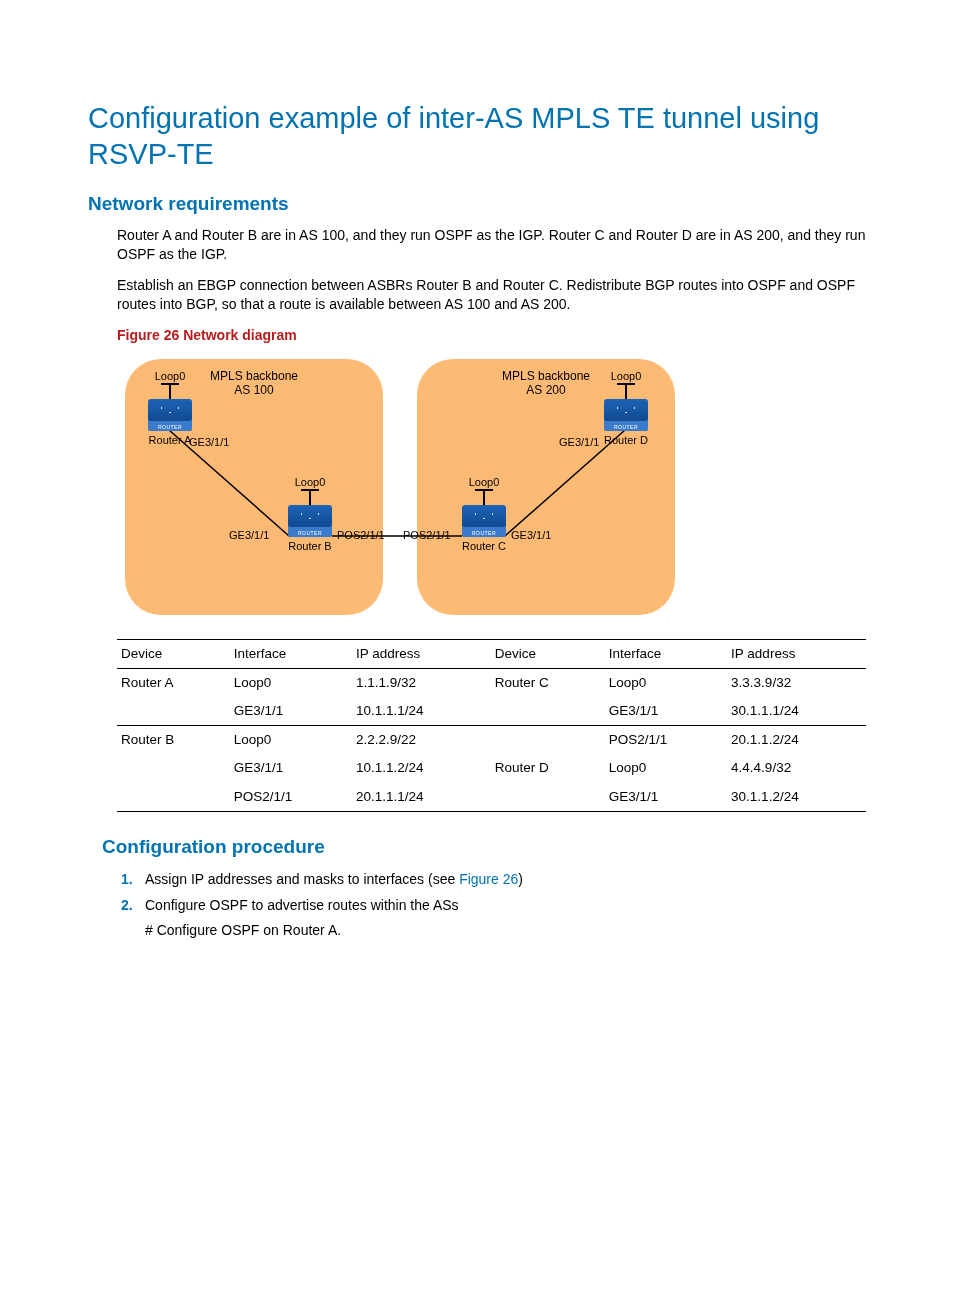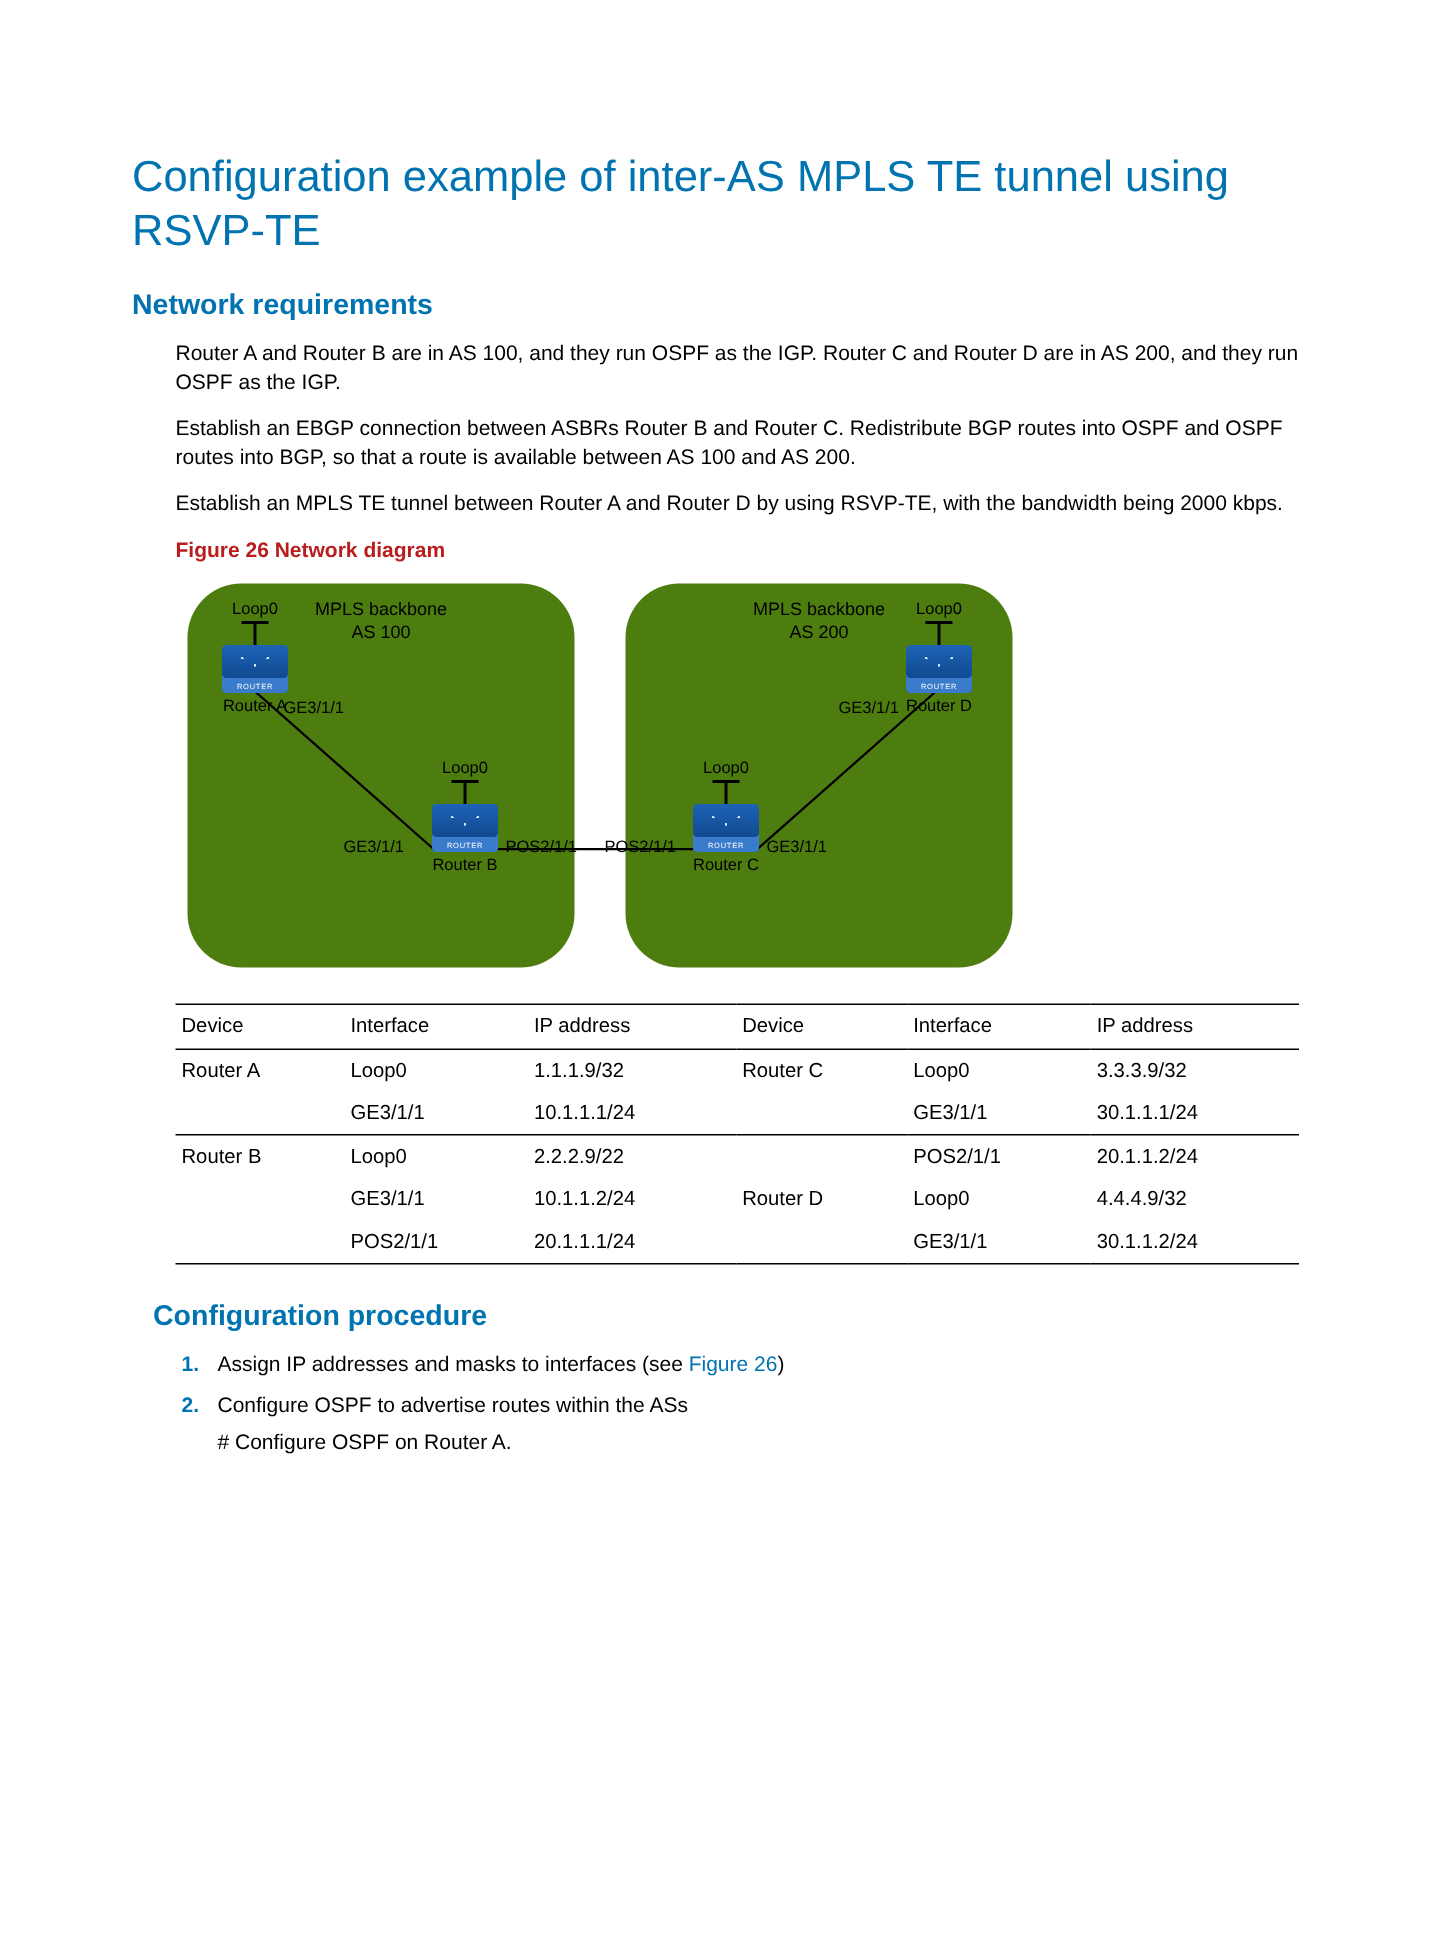--- a/index.html
+++ b/index.html
@@ -49,21 +49,21 @@
     width: 558px;
     height: 268px;
     position: relative;
     margin: 6px 0 18px 0;
   }
   .cloud {
     position: absolute;
     width: 258px;
     height: 256px;
     top: 6px;
-    background: #4d7c0f;
+    background: #fdba74;
     border-radius: 36px 36px 36px 36px / 36px 36px 36px 36px;
   }
   .cloud.left { left: 8px; }
   .cloud.right { left: 300px; }
   .cloud-label {
     position: absolute;
     width: 100%;
     text-align: center;
     top: 10px;
     font-size: 12px;
@@ -196,21 +196,20 @@
 
 <div class="page">
 
   <h1 class="title">Configuration example of inter-AS MPLS TE tunnel using RSVP-TE</h1>
 
   <h3 class="subhead">Network requirements</h3>
 
   <div class="body-indent">
     <p>Router A and Router B are in AS 100, and they run OSPF as the IGP. Router C and Router D are in AS 200, and they run OSPF as the IGP.</p>
     <p>Establish an EBGP connection between ASBRs Router B and Router C. Redistribute BGP routes into OSPF and OSPF routes into BGP, so that a route is available between AS 100 and AS 200.</p>
-    <p>Establish an MPLS TE tunnel between Router A and Router D by using RSVP-TE, with the bandwidth being 2000 kbps.</p>
 
     <div class="fig-caption">Figure 26 Network diagram</div>
 
     <div class="diagram">
 
       <div class="cloud left">
         <div class="cloud-label">
           <span>MPLS backbone</span><br>
           <span>AS 100</span>
         </div>

